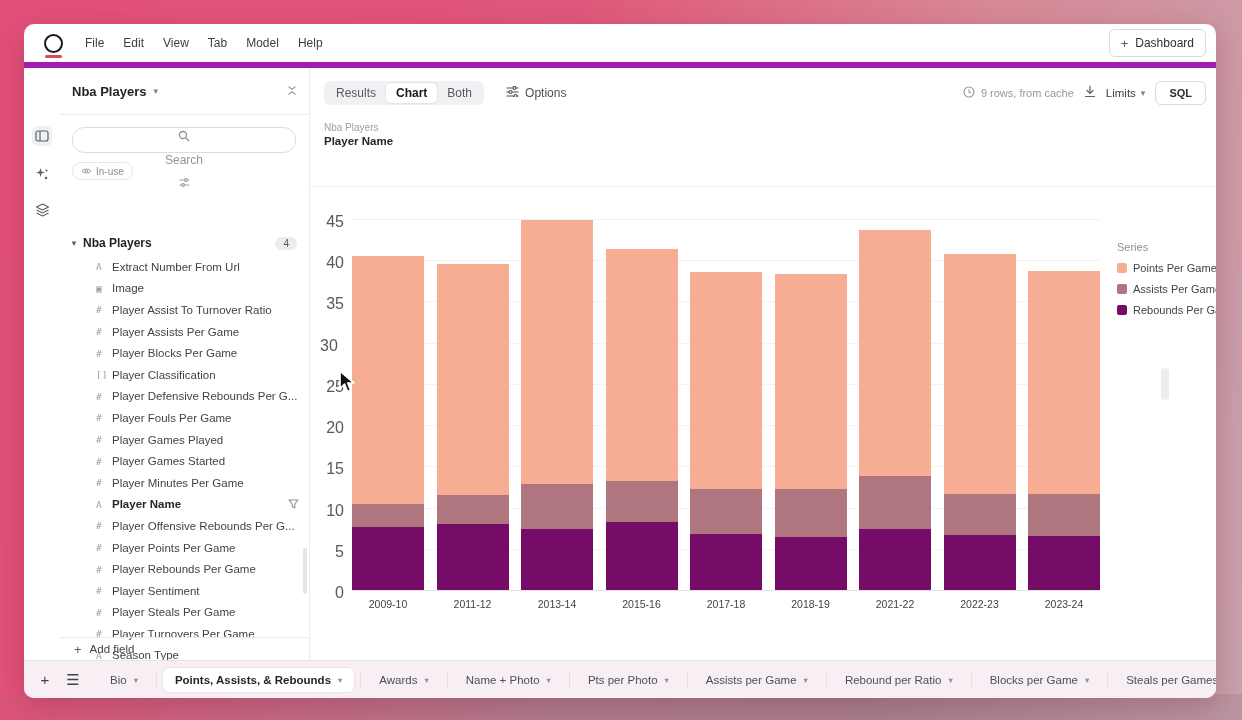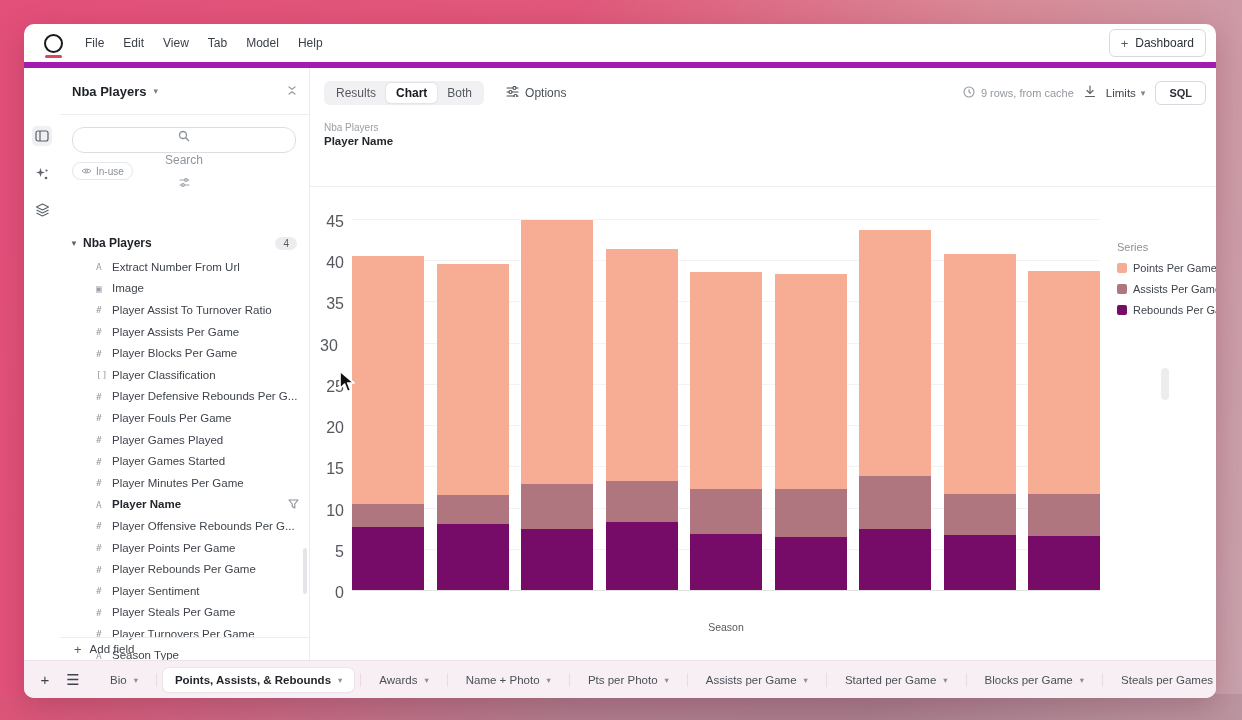--- a/index.html
+++ b/index.html
@@ -434,21 +434,31 @@
             <div class="bar-seg" style="height: 41.2px; background: rgb(175, 118, 127);"></div>
             <div class="bar-seg" style="height: 55.2px; background: rgb(119, 11, 104);"></div>
           </div>
           <div class="bar-slot">
             <div class="bar-seg" style="height: 223.4px; background: rgb(247, 173, 148);"></div>
             <div class="bar-seg" style="height: 41.2px; background: rgb(175, 118, 127);"></div>
             <div class="bar-seg" style="height: 54.4px; background: rgb(119, 11, 104);"></div>
           </div>
         </div>
       </div>
-    <div class="x-axis-title">Season</div>
+    <div class="x-labels" id="x-labels">
+        <div class="x-label">2009-10</div>
+        <div class="x-label">2011-12</div>
+        <div class="x-label">2013-14</div>
+        <div class="x-label">2015-16</div>
+        <div class="x-label">2017-18</div>
+        <div class="x-label">2018-19</div>
+        <div class="x-label">2021-22</div>
+        <div class="x-label">2022-23</div>
+        <div class="x-label">2023-24</div>
+      </div>
     <div class="legend">
       <div class="legend-title">Series</div>
       <div id="legend-items">
           <div class="legend-item">
             <span class="legend-swatch" style="background: rgb(247, 173, 148);"></span>
             <span class="legend-label">Points Per Game</span>
           </div>
           <div class="legend-item">
             <span class="legend-swatch" style="background: rgb(175, 118, 127);"></span>
             <span class="legend-label">Assists Per Game</span>
@@ -490,21 +500,21 @@
           <span>Pts per Photo</span>
           <span class="bb-caret">▾</span>
         </div>
         <span class="bb-sep"></span>
         <div class="bb-tab">
           <span>Assists per Game</span>
           <span class="bb-caret">▾</span>
         </div>
         <span class="bb-sep"></span>
         <div class="bb-tab">
-          <span>Started per Game</span>
+          <span>Rebound per Ratio</span>
           <span class="bb-caret">▾</span>
         </div>
         <span class="bb-sep"></span>
         <div class="bb-tab">
           <span>Blocks per Game</span>
           <span class="bb-caret">▾</span>
         </div>
         <span class="bb-sep"></span>
         <div class="bb-tab">
           <span>Steals per Games</span>

